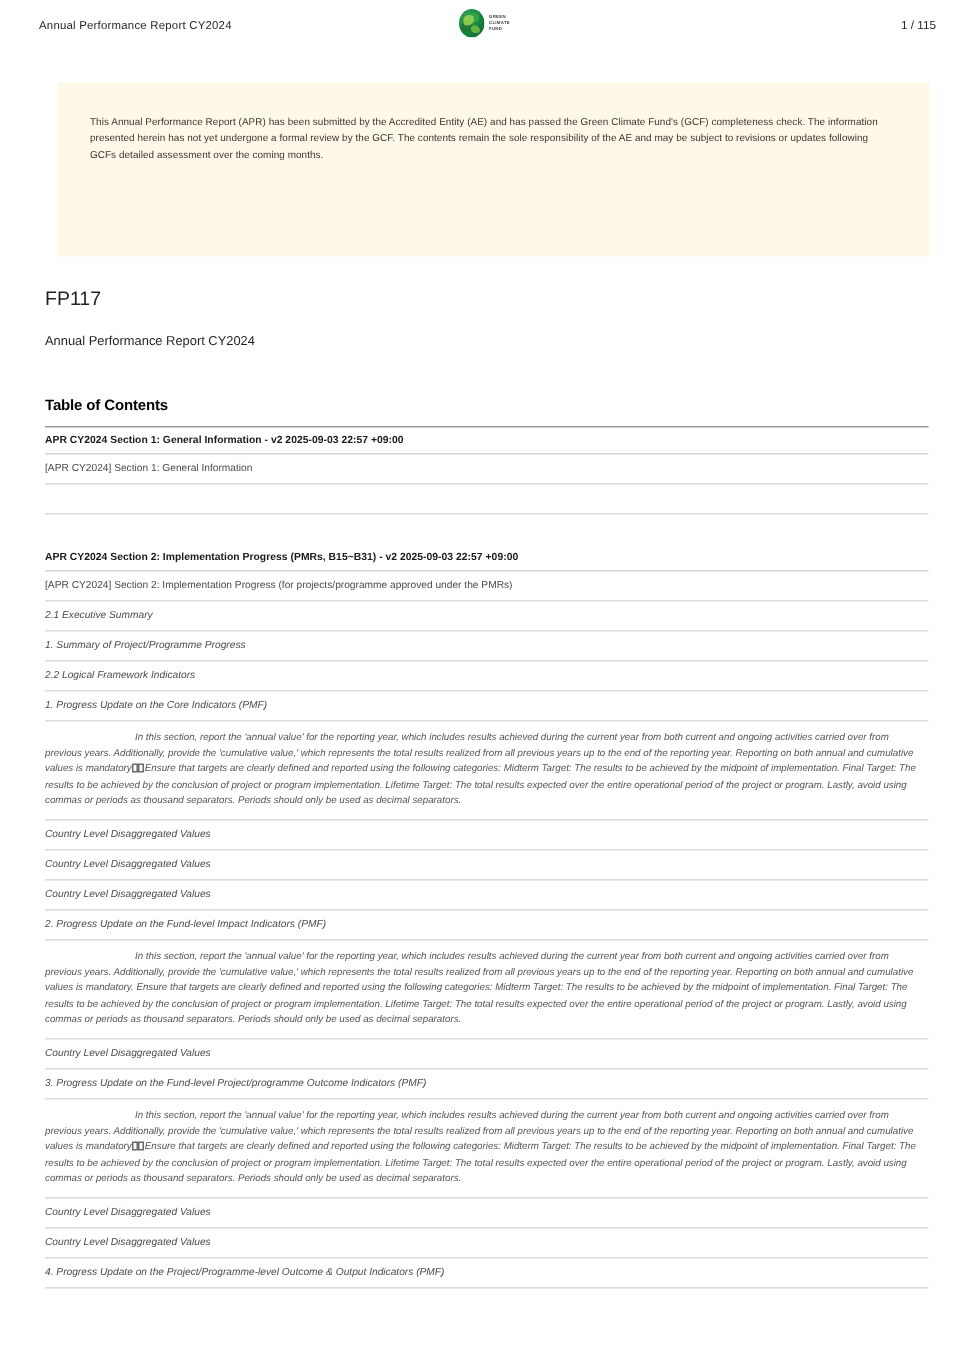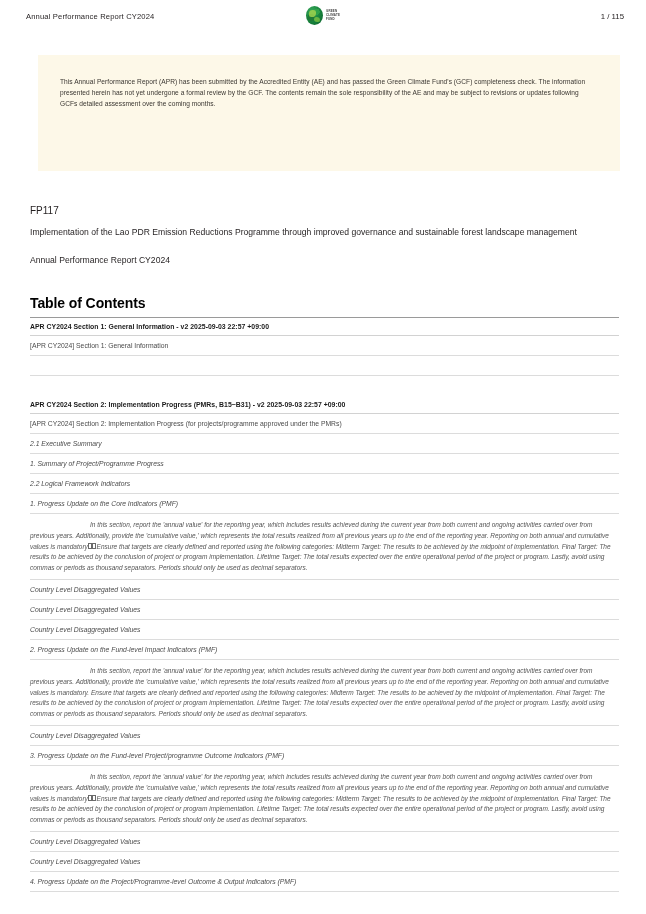--- a/index.html
+++ b/index.html
@@ -110,45 +110,44 @@
     color: #3a3631;
     letter-spacing: .05px;
     text-align: left;
   }
 
   
   .title-block {
     padding: 21px 30px 0 30px;
   }
   .fp-code {
-    font-size: 10px;
+    font-size: 13px;
     line-height: 14px;
     color: #231f20;
-    margin-top: 12px;
   }
   .project-title {
     font-size: 8.6px;
     line-height: 13.4px;
     color: #231f20;
     margin-top: 8px;
     max-width: 580px;
   }
   .report-sub {
     font-size: 8.6px;
     line-height: 14px;
     color: #231f20;
     margin-top: 14px;
   }
 
   
   .toc {
     padding: 28px 26px 0 30px;
   }
   .toc-heading {
-    font-size: 14px;
+    font-size: 10px;
     font-weight: 700;
     color: #000;
     letter-spacing: -0.1px;
     padding-bottom: 5px;
     line-height: 17px;
   }
   .toc-rule {
     border-top: 1.4px solid #9a9a9a;
     width: 589px;
   }
@@ -226,21 +225,20 @@
 </div>
 
 <div class="disclaimer-wrap">
   <div class="disclaimer-box">
     <div class="disclaimer-text">This Annual Performance Report (APR) has been submitted by the Accredited Entity (AE) and has passed the Green Climate Fund's (GCF) completeness check. The information presented herein has not yet undergone a formal review by the GCF. The contents remain the sole responsibility of the AE and may be subject to revisions or updates following GCFs detailed assessment over the coming months.</div>
   </div>
 </div>
 
 <div class="title-block">
   <div class="fp-code">FP117</div>
-  <div class="project-title">Implementation of the Lao PDR Emission Reductions Programme through improved governance and sustainable forest landscape management</div>
   <div class="report-sub">Annual Performance Report CY2024</div>
 </div>
 
 <div class="toc">
   <div class="toc-heading">Table of Contents</div>
   <div class="toc-rule"></div>
 
   <div class="toc-list">
 
     <div class="toc-row section-head">APR CY2024 Section 1: General Information - v2 2025-09-03 22:57 +09:00</div>

